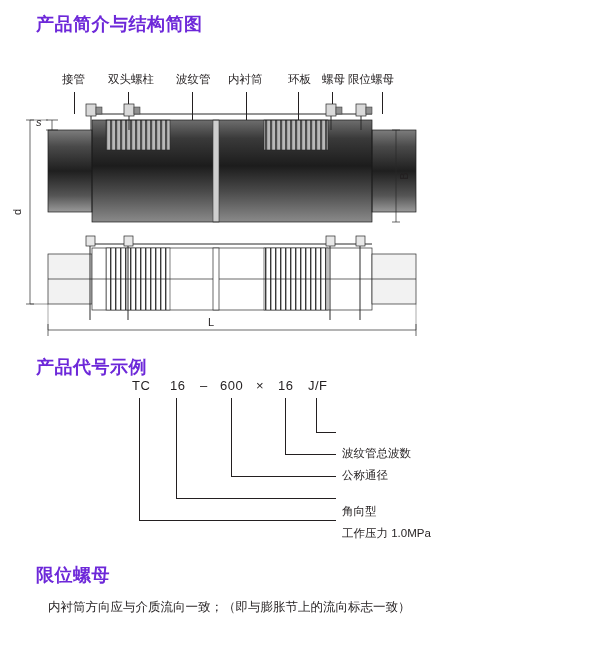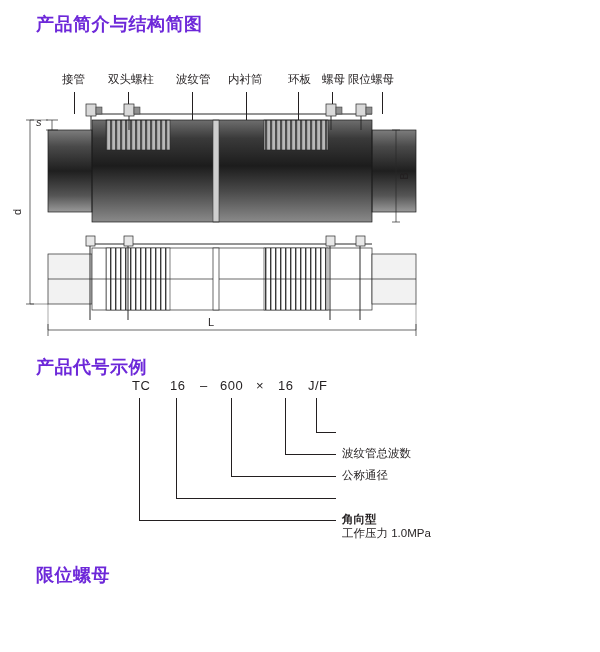--- a/index.html
+++ b/index.html
@@ -256,19 +256,20 @@
 
   <div class="hline" style="left:316px; top:54px;  width:20px;"></div>
   <div class="hline" style="left:285px; top:76px;  width:51px;"></div>
   <div class="hline" style="left:231px; top:98px;  width:105px;"></div>
   <div class="hline" style="left:176px; top:120px; width:160px;"></div>
   <div class="hline" style="left:139px; top:142px; width:197px;"></div>
 
   <div class="code-desc" style="left:342px; top:68px;">波纹管总波数</div>
   <div class="code-desc" style="left:342px; top:90px;">公称通径</div>
   <div class="code-desc" style="left:342px; top:112px;margin-top:36px;">工作压力 1.0MPa</div>
-  <div class="code-desc" style="left:342px; top:134px;font-weight:bold;">角向型</div>
+  <div class="code-desc" style="left:342px; top:126px;">角向型</div>
 </div>
 
 <div class="section-title title-3">限位螺母</div>
 
 <div class="notes">
+  <p>内衬筒方向应与介质流向一致；（即与膨胀节上的流向标志一致）</p>
 </div>
 
 </body></html>

